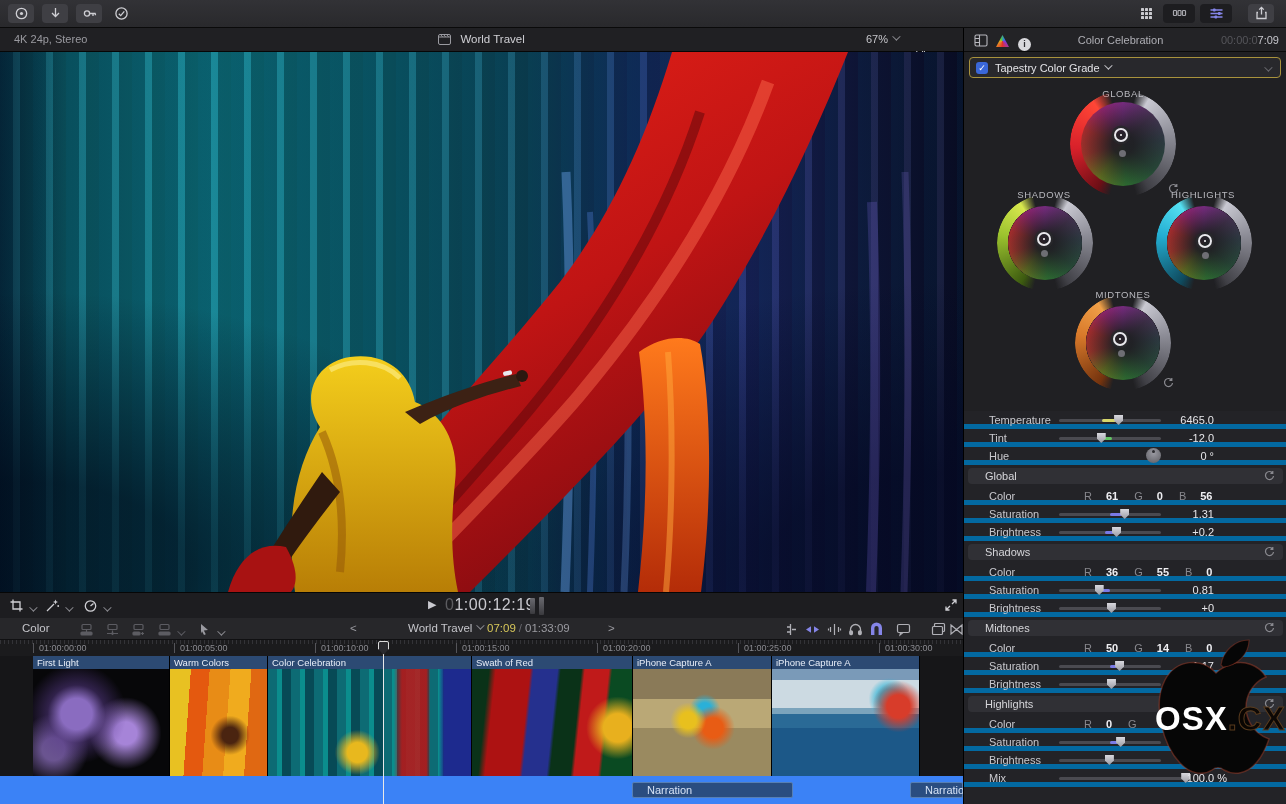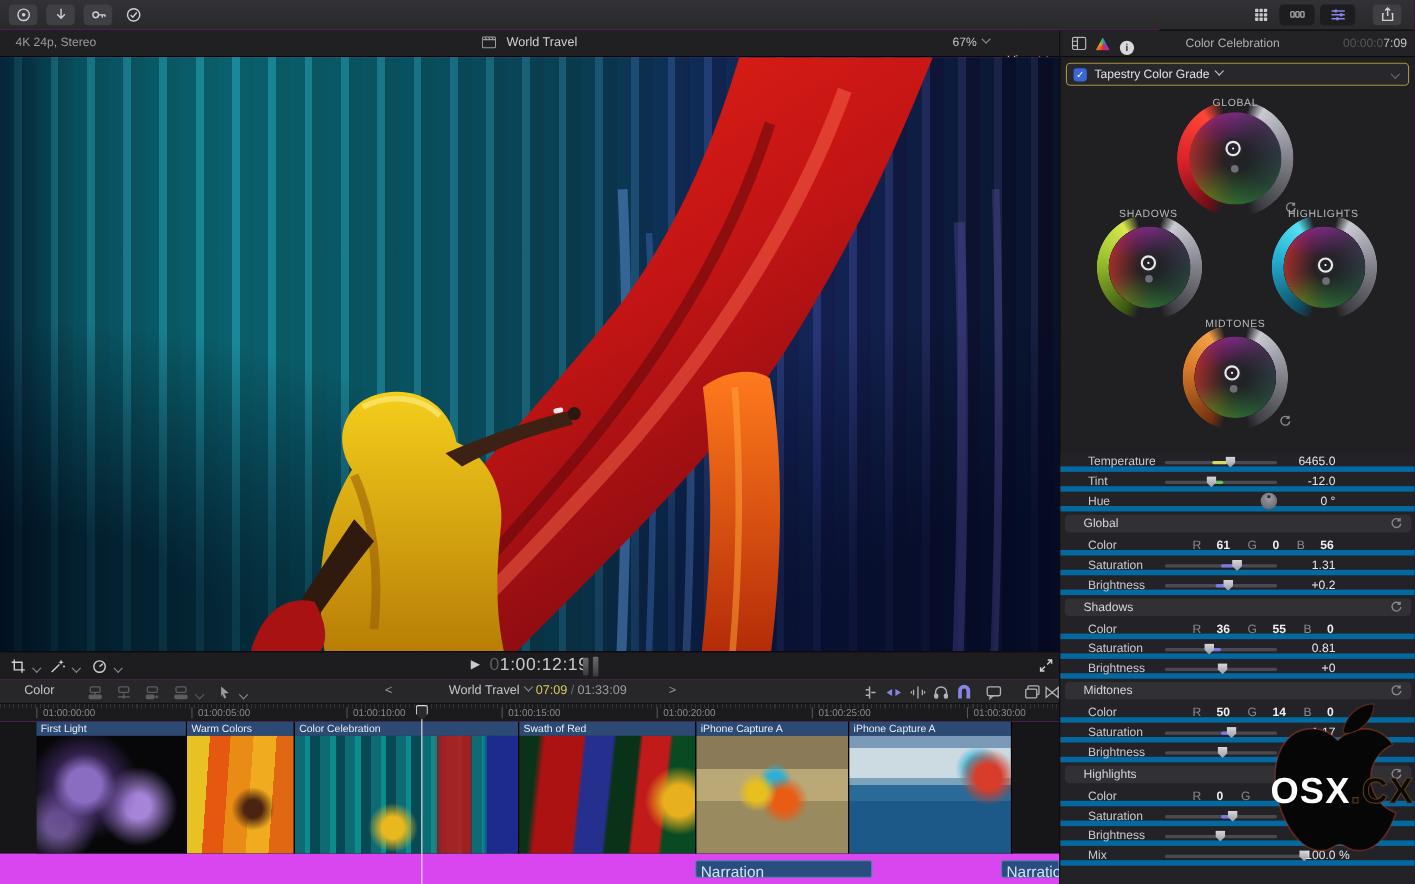--- a/index.html
+++ b/index.html
@@ -1,18 +1,18 @@
 <!DOCTYPE html>
 <html><head>
 <meta charset="utf-8">
 <style>
   * { margin:0; padding:0; box-sizing:border-box; }
   html,body { width:1286px; height:804px; background:#101012; overflow:hidden;
     font-family:"Liberation Sans", sans-serif; -webkit-font-smoothing:antialiased; }
-  #app { position:relative; width:1054px; height:804px; background:#d946ef;text-decoration:underline; }
+  #app { position:relative; width:1054px; height:804px; background:#3b82f6;text-decoration:underline; }
   .abs { position:absolute; }
 
   
   #topbar { left:0; top:0; width:1286px; height:28px; background:linear-gradient(#323236,#29292c); border-bottom:1px solid #0a0a0a; }
   .tbtn { position:absolute; top:4px; width:26px; height:19px; background:#3f3f44; border-radius:4px;
     display:flex; align-items:center; justify-content:center; }
   .tbtn.flat { background:transparent; }
   .tbtn.dark { background:#1d1d20; }
   .tico { stroke:#cfcfd4; fill:none; stroke-width:1.3; }
 
@@ -37,21 +37,21 @@
   
   #tltoolbar { left:0; top:618px; width:963px; height:22px; background:#27272a; border-bottom:1px solid #101012; color:#c5c5ca; font-size:11.5px; }
   #ruler { left:0; top:640px; width:963px; height:16px; background:#1b1b1d;
     background-image:repeating-linear-gradient(90deg,#333337 0 1px,transparent 1px 4px); background-size:100% 4px; background-repeat:repeat-x; background-position:0 0; color:#8a8a90; font-size:9px; }
   .rlab { position:absolute; top:3px; white-space:nowrap; }
   .rlab:before { content:""; position:absolute; left:-6px; top:0px; width:1px; height:10px; background:#55555a; }
   #clips { left:0; top:656px; width:963px; height:120px; background:#161618; }
   .clip { position:absolute; top:0; height:120px; border-right:1px solid #000; overflow:hidden; }
   .ctitle { position:absolute; left:0; right:0; top:0; height:13px; background:#2c4a73; color:#e8eef8; font-size:9.5px; padding:1px 0 12px 4px; white-space:nowrap; overflow:hidden; }
   .cthumb { position:absolute; left:0; right:0; top:13px; bottom:0; }
-  .narr { position:absolute; top:782px; height:16px; background:#2a4d80; border:1px solid #577fb4; border-radius:2px; color:#d5e2f5; font-size:14px; padding:1px 0 0 4px; }
+  .narr { position:absolute; top:782px; height:16px; background:#2a4d80; border:1px solid #577fb4; border-radius:2px; color:#d5e2f5; font-size:11px; padding:1px 0 0 14px; }
   #playhead { left:383px; top:641px; width:1px; height:163px; background:#e8e8e8; z-index:30; }
   #phmarker { left:378px; top:641px; width:11px; height:14px; z-index:31; background:#2a2a2e; border:1.5px solid #dcdcdc;
     clip-path:polygon(0 0,100% 0,100% 55%,50% 100%,0 55%); border-radius:2px; }
 
   
   .chev { display:inline-block; width:6px; height:6px; border-right:1.4px solid #8a8a90; border-bottom:1.4px solid #8a8a90; transform:rotate(45deg) translateY(-2px); margin-left:4px; vertical-align:2px; }
   .ic16 { width:17px; height:17px; }
 
   
   #inspector { left:963px; top:28px; width:323px; height:776px; background:#202023; border-left:1px solid #000; }

